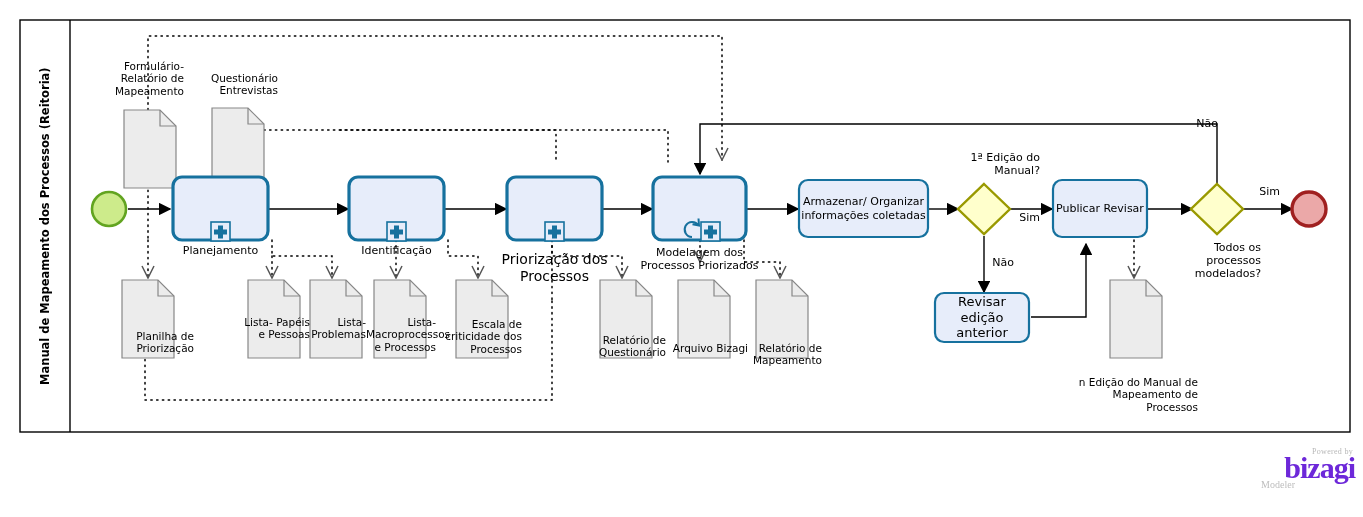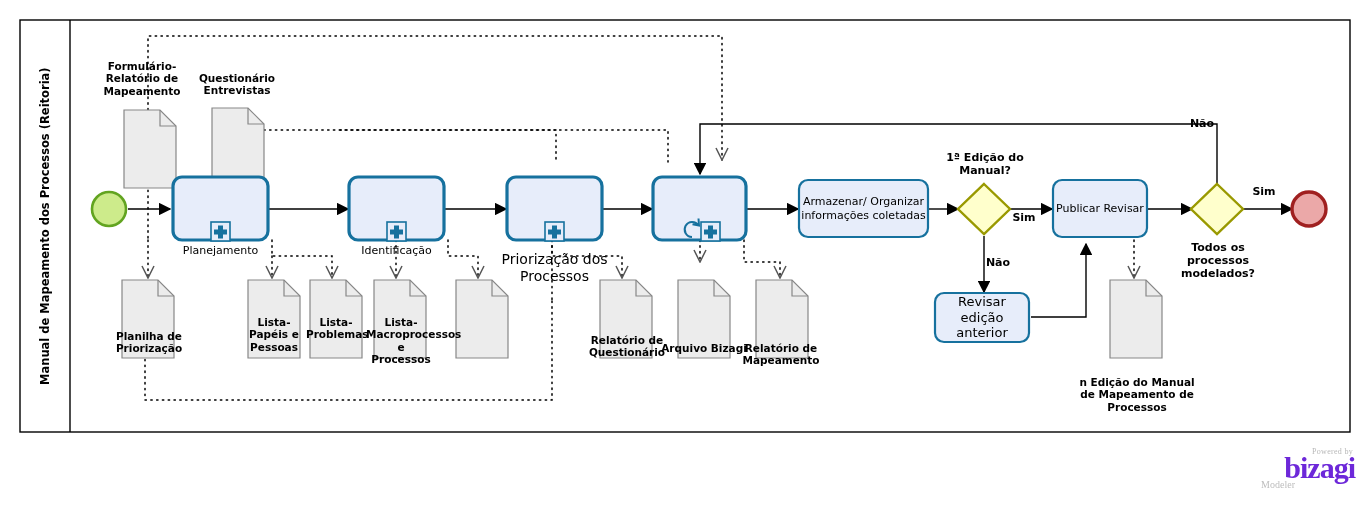--- a/index.html
+++ b/index.html
@@ -1,20 +1,20 @@
 <!DOCTYPE html>
 <html><head>
 <meta charset="utf-8">
 <style>
   html,body{margin:0;padding:0;background:#ffffff;}
   body{font-family:"DejaVu Sans", sans-serif;}
   #stage{position:relative;width:1363px;height:517px;background:#fff;overflow:hidden;}
   #canvas{position:absolute;left:0;top:0;width:1363px;height:517px;}
-  .lbl{position:absolute;text-align:center;color:#000;line-height:1.18;
-       font-family:"DejaVu Sans", sans-serif;white-space:pre-line;font-weight:bold;}
+  .lbl{position:absolute;text-align:right;color:#000;line-height:1.18;
+       font-family:"DejaVu Sans", sans-serif;white-space:pre-line;}
   .nodeTxt{position:absolute;display:flex;align-items:center;justify-content:center;
            text-align:center;color:#000;line-height:1.2;pointer-events:none;
            font-family:"DejaVu Sans", sans-serif;font-size:11px;}
   .poolTitle{position:absolute;font-weight:bold;font-size:11.5px;color:#000;
              writing-mode:vertical-rl;transform:rotate(180deg);
              text-align:center;font-family:"DejaVu Sans", sans-serif;
              display:flex;align-items:center;justify-content:center;}
   .logo{position:absolute;right:8px;bottom:14px;width:120px;height:56px;
         text-align:right;font-family:Liberation Serif, serif;}
   .logo .pw{font-size:8px;color:#b8b8b8;letter-spacing:.3px;margin-right:2px;}
@@ -180,38 +180,40 @@
     <g>
         <rect x="935" y="293" width="94" height="49" rx="9" fill="#e7edfa" stroke="#16719e" stroke-width="2.2"></rect>
       </g>
   </svg>
 
   <div class="poolTitle" style="left:22px;top:22px;width:46px;height:408px;">Manual de Mapeamento dos Processos (Reitoria)</div>
 
   <div class="nodeTxt" style="left:173px;top:243px;width:95px;height:16px;font-size:11px;">Planejamento</div>
   <div class="nodeTxt" style="left:349px;top:243px;width:95px;height:16px;font-size:11px;">Identificação</div>
   <div class="nodeTxt" style="left:489px;top:260px;width:131px;height:16px;font-size:14px;">Priorização dos Processos</div>
+  <div class="nodeTxt" style="left:628px;top:243px;width:143px;height:32px;font-size:11px;">Modelagem dos Processos Priorizados</div>
   <div class="nodeTxt" style="left:801px;top:180px;width:125px;height:57px;font-size:11px;">Armazenar/ Organizar informações coletadas</div>
   <div class="nodeTxt" style="left:1055px;top:180px;width:90px;height:57px;font-size:11px;">Publicar Revisar</div>
   <div class="nodeTxt" style="left:937px;top:293px;width:90px;height:49px;font-size:13px;">Revisar edição anterior</div>
 
   <div class="lbl" style="left:930px;top:152px;width:110px;font-size:11px;">1ª Edição do Manual?</div>
   <div class="lbl" style="left:1175px;top:242px;width:86px;font-size:11px;">Todos os processos modelados?</div>
 
   <div class="lbl" style="left:1008px;top:212px;width:32px;font-size:11px;">Sim</div>
   <div class="lbl" style="left:982px;top:257px;width:32px;font-size:11px;">Não</div>
   <div class="lbl" style="left:1248px;top:186px;width:32px;font-size:11px;">Sim</div>
   <div class="lbl" style="left:1186px;top:118px;width:32px;font-size:11px;">Não</div>
 
   <div class="lbl" style="left:100px;top:60px;width:84px;font-size:10.5px;">Formulário- Relatório de Mapeamento</div>
   <div class="lbl" style="left:196px;top:72px;width:82px;font-size:10.5px;">Questionário Entrevistas</div>
   <div class="lbl" style="left:104px;top:330px;width:90px;font-size:10.5px;">Planilha de Priorização</div>
   <div class="lbl" style="left:238px;top:316px;width:72px;font-size:10.5px;">Lista- Papéis e Pessoas</div>
   <div class="lbl" style="left:306px;top:316px;width:60px;font-size:10.5px;">Lista- Problemas</div>
   <div class="lbl" style="left:366px;top:316px;width:70px;font-size:10.5px;">Lista- Macroprocessos e Processos</div>
+  <div class="lbl" style="left:444px;top:318px;width:78px;font-size:10.5px;">Escala de criticidade dos Processos</div>
   <div class="lbl" style="left:588px;top:334px;width:78px;font-size:10.5px;">Relatório de Questionário</div>
   <div class="lbl" style="left:660px;top:342px;width:88px;font-size:10.5px;">Arquivo Bizagi</div>
   <div class="lbl" style="left:740px;top:342px;width:82px;font-size:10.5px;">Relatório de Mapeamento</div>
   <div class="lbl" style="left:1076px;top:336px;width:122px;font-size:10.5px;margin-top:40px;">n Edição do Manual de Mapeamento de Processos</div>
 
   <div class="logo">
     <div class="pw">Powered by</div>
     <div class="bz">bizagi</div>
     <div class="md">Modeler</div>
   </div>

